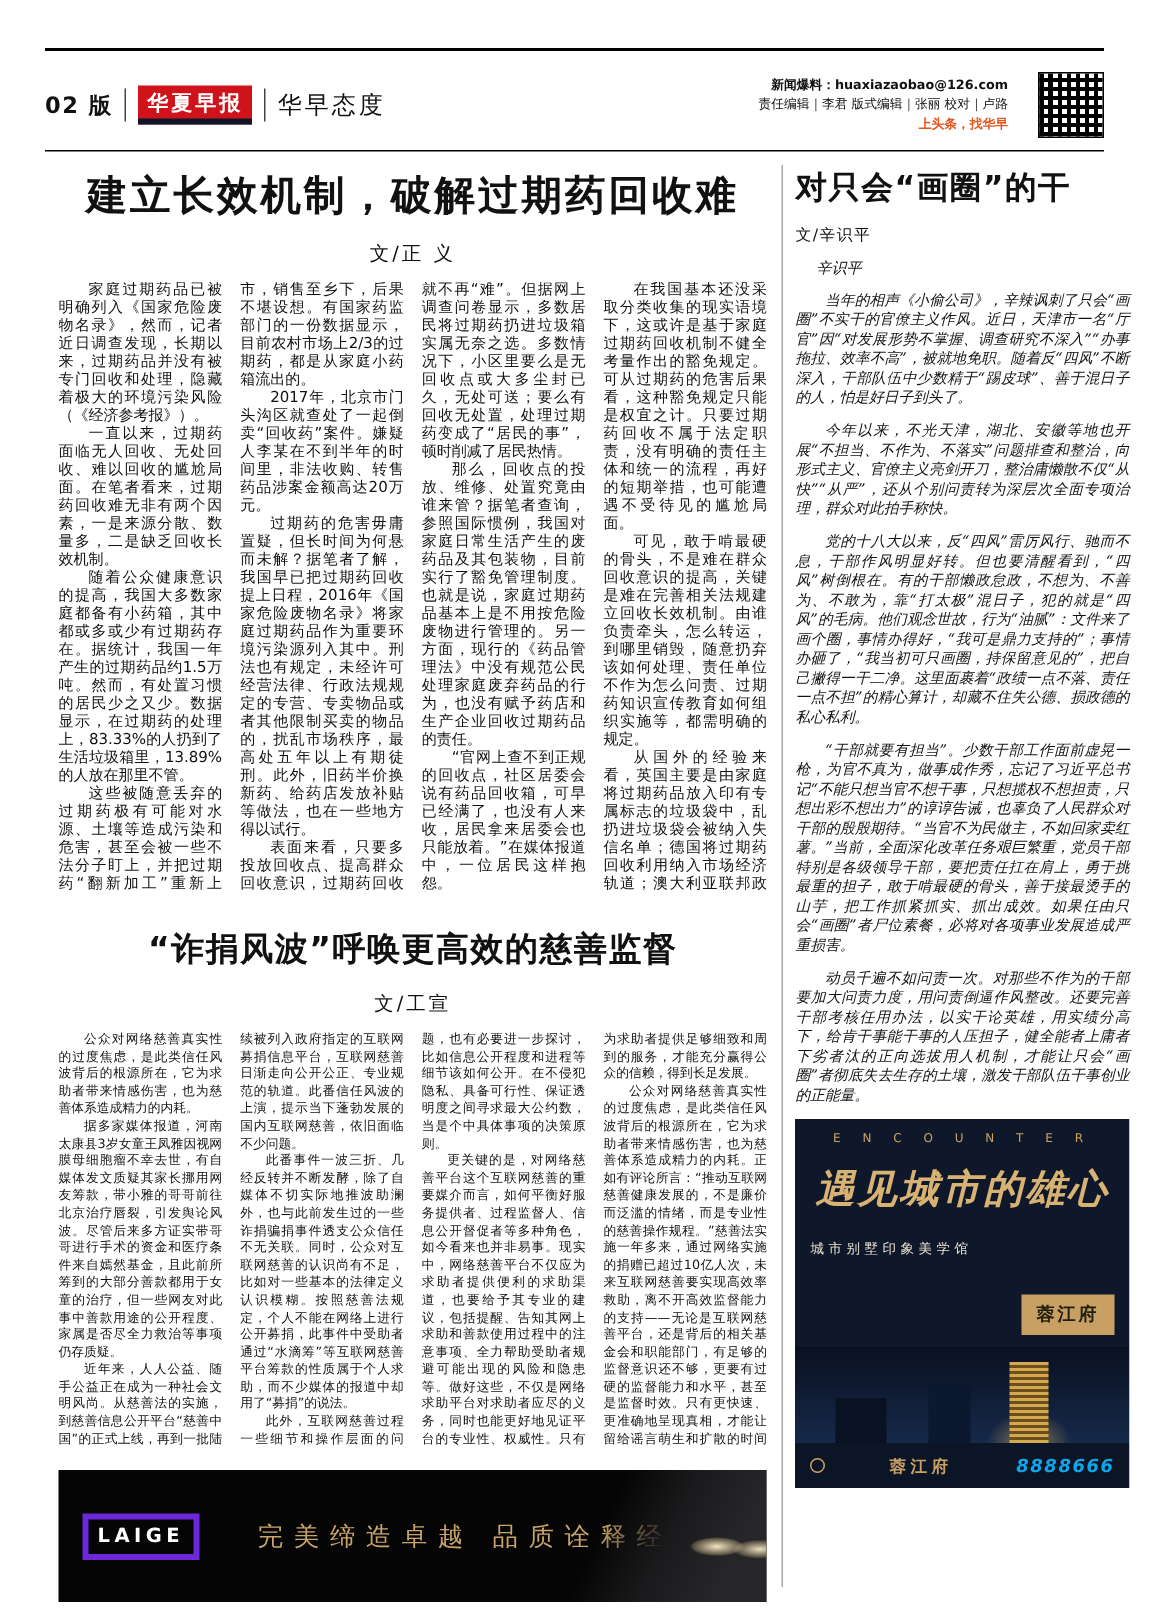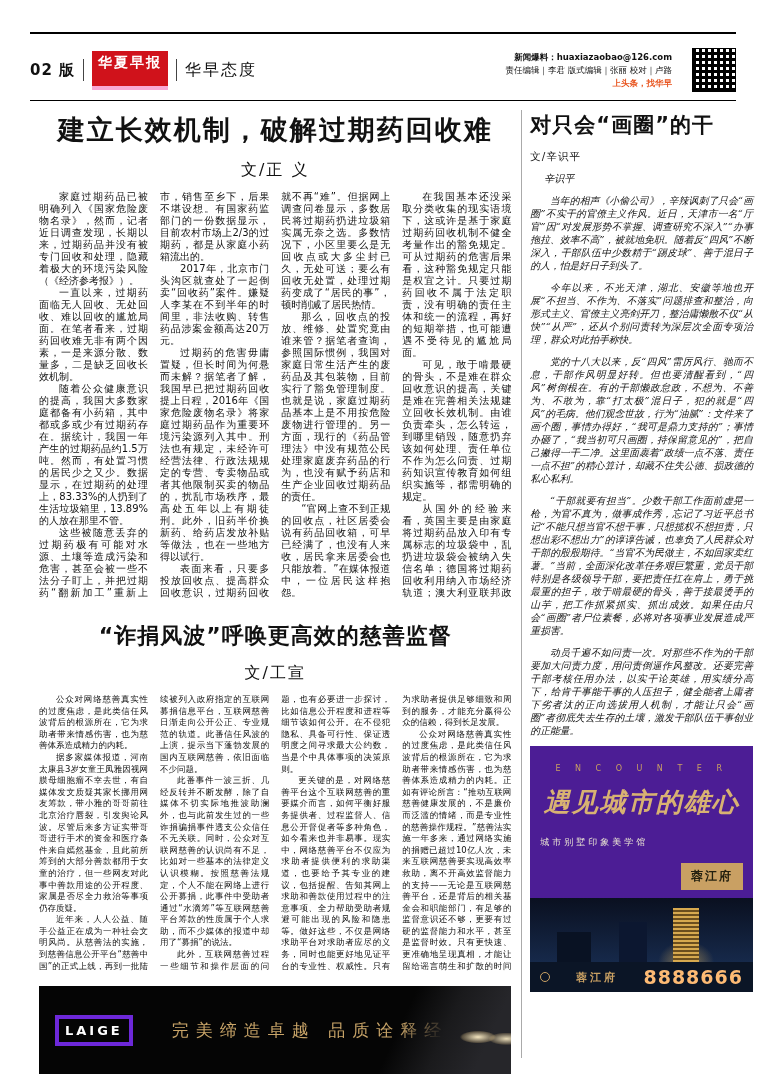--- a/index.html
+++ b/index.html
@@ -10,40 +10,40 @@
     font-family:"DejaVu Sans","Liberation Sans",sans-serif; color:#111;
   }
   
   .top-rule { position:absolute; top:32px; left:30px; width:706px; height:2px; background:#000; }
   .header { position:absolute; top:44px; left:30px; width:706px; height:52px;
             display:flex; justify-content:space-between; align-items:center; }
   .header-left { display:flex; align-items:center; gap:8px; font-size:15px; }
   .edition { font-weight:bold; letter-spacing:1px; }
   .vbar { width:1px; height:22px; background:#444; }
   .masthead { background:#d0121b; color:#fff; font-weight:bold; font-size:14px;
-              letter-spacing:2px; padding:3px 6px 14px 6px; border-bottom:4px solid #f9a8d4; }
+              letter-spacing:2px; padding:3px 6px 1px 6px; border-bottom:4px solid #0f172a; }
   .section-name { font-size:16px; letter-spacing:2px; }
   .header-right { display:flex; align-items:center; gap:20px; }
   .contact { text-align:right; font-size:8.5px; line-height:13px; color:#111; }
   .contact .l1 { font-weight:bold; }
   .contact .l3 { color:#e8541e; font-weight:bold; }
   .qr { width:44px; height:44px; border:1px solid #000; background:
         repeating-linear-gradient(0deg,#000 0 3px,transparent 3px 6px),
         repeating-linear-gradient(90deg,#000 0 3px,#fff 3px 6px); }
   .header-rule { position:absolute; top:100px; left:30px; width:706px; height:1px; background:#000; }
 
   
   .main { position:absolute; top:106px; left:39px; width:716px; height:952px; display:flex; }
   .left-col { width:488px; }
   .divider { width:1px; background:#aaa; margin:4px 8px 0 10px; }
   .right-col { width:232px; padding-right:2px; }
 
   
   .a1-title { margin-top:6px; text-align:center; font-size:27px; font-weight:bold; letter-spacing:2px; }
-  .byline { text-align:center; font-size:16px; margin:12px 0 10px 0; letter-spacing:2px; }
+  .byline { text-align:center; font-size:13px; margin:12px 0 10px 0; letter-spacing:2px; }
   .a1-body { height:416px; column-count:4; column-gap:12px; column-fill:auto;
              font-size:10px; line-height:12px; text-align:justify; overflow:hidden; }
   .a1-body p, .a2-body p { text-indent:2em; margin:0; }
 
   
   .a2-title { margin-top:14px; text-align:center; font-size:22px; font-weight:bold; letter-spacing:1px; }
   .a2-body { height:282px; column-count:4; column-gap:12px; column-fill:auto;
              font-size:8.5px; line-height:11.6px; text-align:justify; overflow:hidden; }
 
   
@@ -63,39 +63,39 @@
   .a3-title { margin-top:4px; font-size:21px; font-weight:bold; line-height:30px; letter-spacing:1px; }
   .a3-byline { font-size:10.5px; margin:10px 0 8px 0; letter-spacing:1px; }
   .a3-author { font-size:10px; font-style:italic; margin:2px 0 8px 14px;
                font-family:"DejaVu Serif","Liberation Serif",serif; }
   .a3-body { font-size:9.8px; line-height:13px; text-align:justify; font-style:italic;
              font-family:"DejaVu Serif","Liberation Serif",serif; }
   .a3-body p { text-indent:2em; margin:0 0 9px 0; }
 
   
   .ad-right { margin-top:4px; height:246px; display:flex; flex-direction:column; overflow:hidden; }
-  .adr-top { background:#4c1d95; flex:1; position:relative; padding:18px 10px 6px 10px; }
+  .adr-top { background:#0f172a; flex:1; position:relative; padding:8px 10px 6px 10px; }
   .adr-kicker { color:#c9a063; font-size:8px; letter-spacing:6px; text-align:center; }
   .adr-headline { color:#d8b272; font-size:26px; font-weight:bold; text-align:center;
                   margin-top:12px; letter-spacing:2px;
                   font-family:"DejaVu Serif","Liberation Serif",serif; font-style:italic; }
   .adr-sub { color:#e8e2d2; font-size:9px; letter-spacing:3px; margin-top:16px; }
   .adr-badge { position:absolute; right:10px; bottom:8px; background:#c9a063; color:#23200f;
                font-size:12px; font-weight:bold; letter-spacing:2px; padding:5px 10px; }
   .adr-photo { height:64px; background:
       radial-gradient(ellipse 40px 30px at 70% 100%, rgba(240,190,90,.55), transparent 70%),
       linear-gradient(#0a1020, #16294a); position:relative; }
   .adr-photo .tower { position:absolute; left:64%; bottom:0; width:26px; height:54px;
       background:repeating-linear-gradient(0deg,#d7a94f 0 2px,#6b4e1e 2px 4px); }
   .adr-photo .bldg1 { position:absolute; left:12%; bottom:0; width:34px; height:30px; background:#091223; }
   .adr-photo .bldg2 { position:absolute; left:40%; bottom:0; width:28px; height:40px; background:#0c1730; }
   .adr-strip { height:30px; background:#0b1526; display:flex; align-items:center;
                justify-content:space-between; padding:0 10px; }
   .adr-brand { color:#c9a063; font-size:11px; font-weight:bold; letter-spacing:3px; }
-  .adr-phone { color:#fdba74; font-size:19px; font-weight:bold; letter-spacing:1px; }
+  .adr-phone { color:#0ea5e9; font-size:12px; font-weight:bold; letter-spacing:1px;font-style:italic; }
   .adr-dot { width:10px; height:10px; border-radius:50%; border:1px solid #c9a063; }
 </style>
 </head>
 <body>
 
 <div class="page">
 
   <div class="top-rule"></div>
 
   <div class="header">

